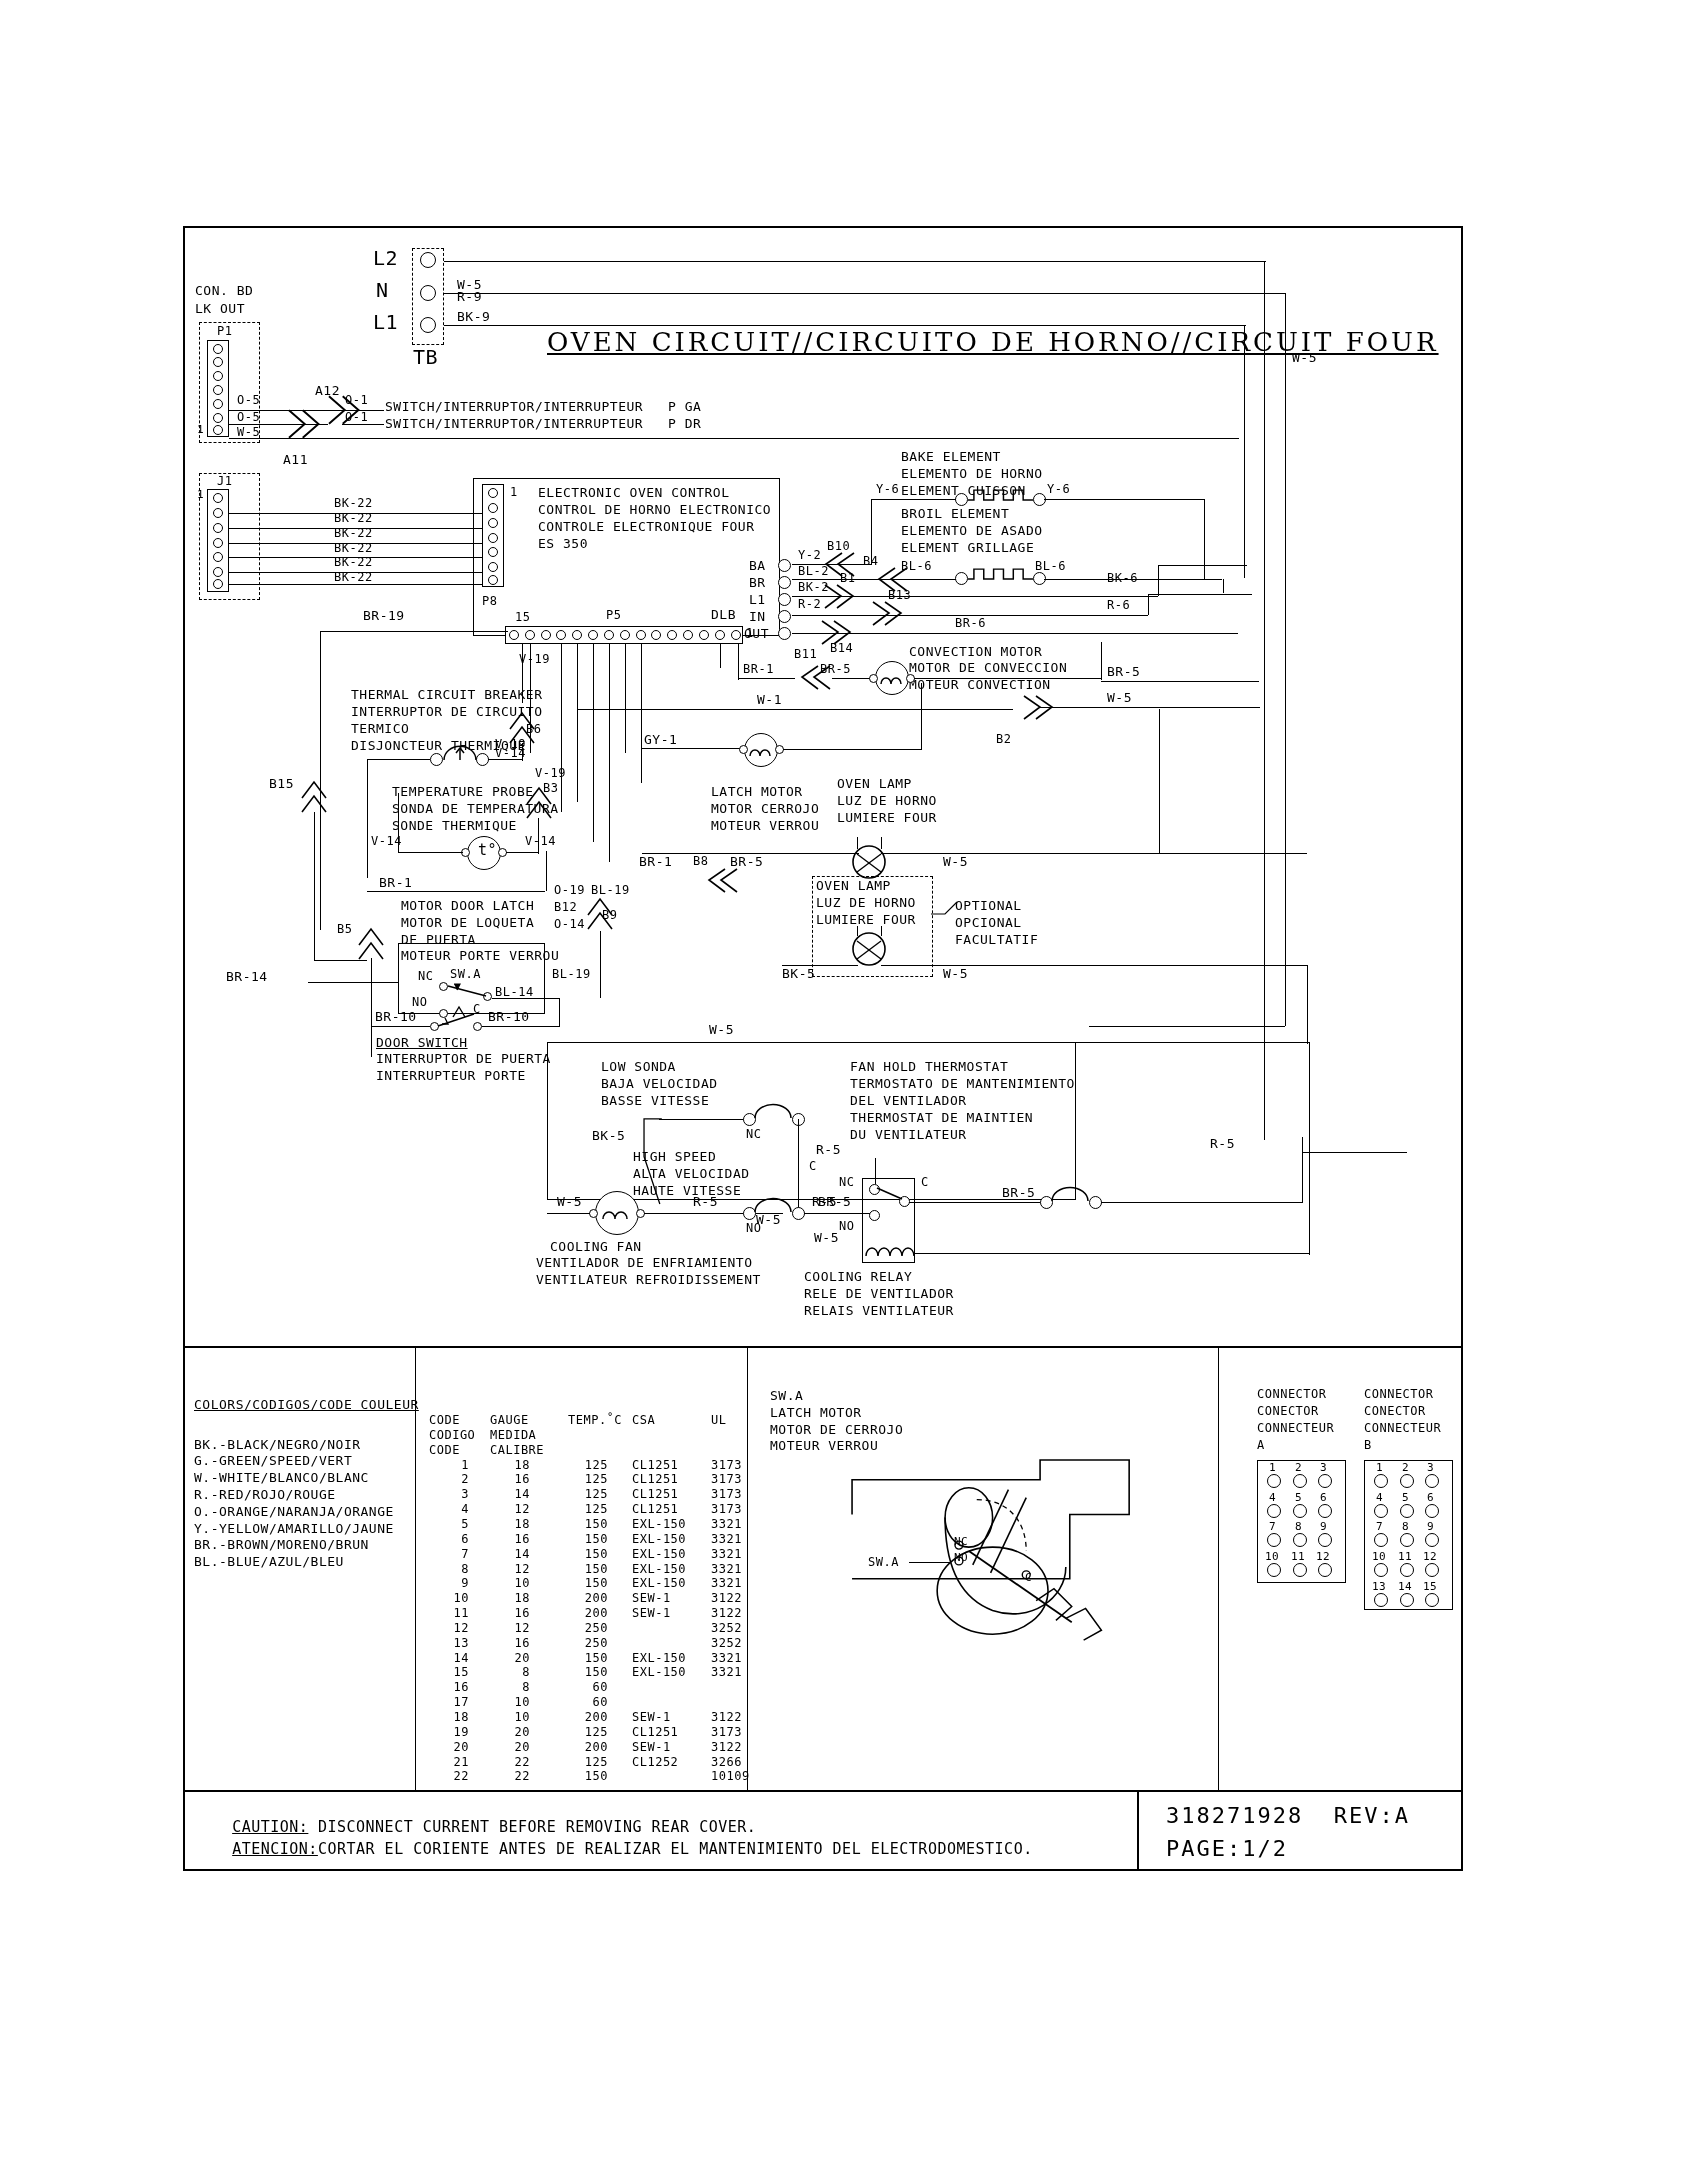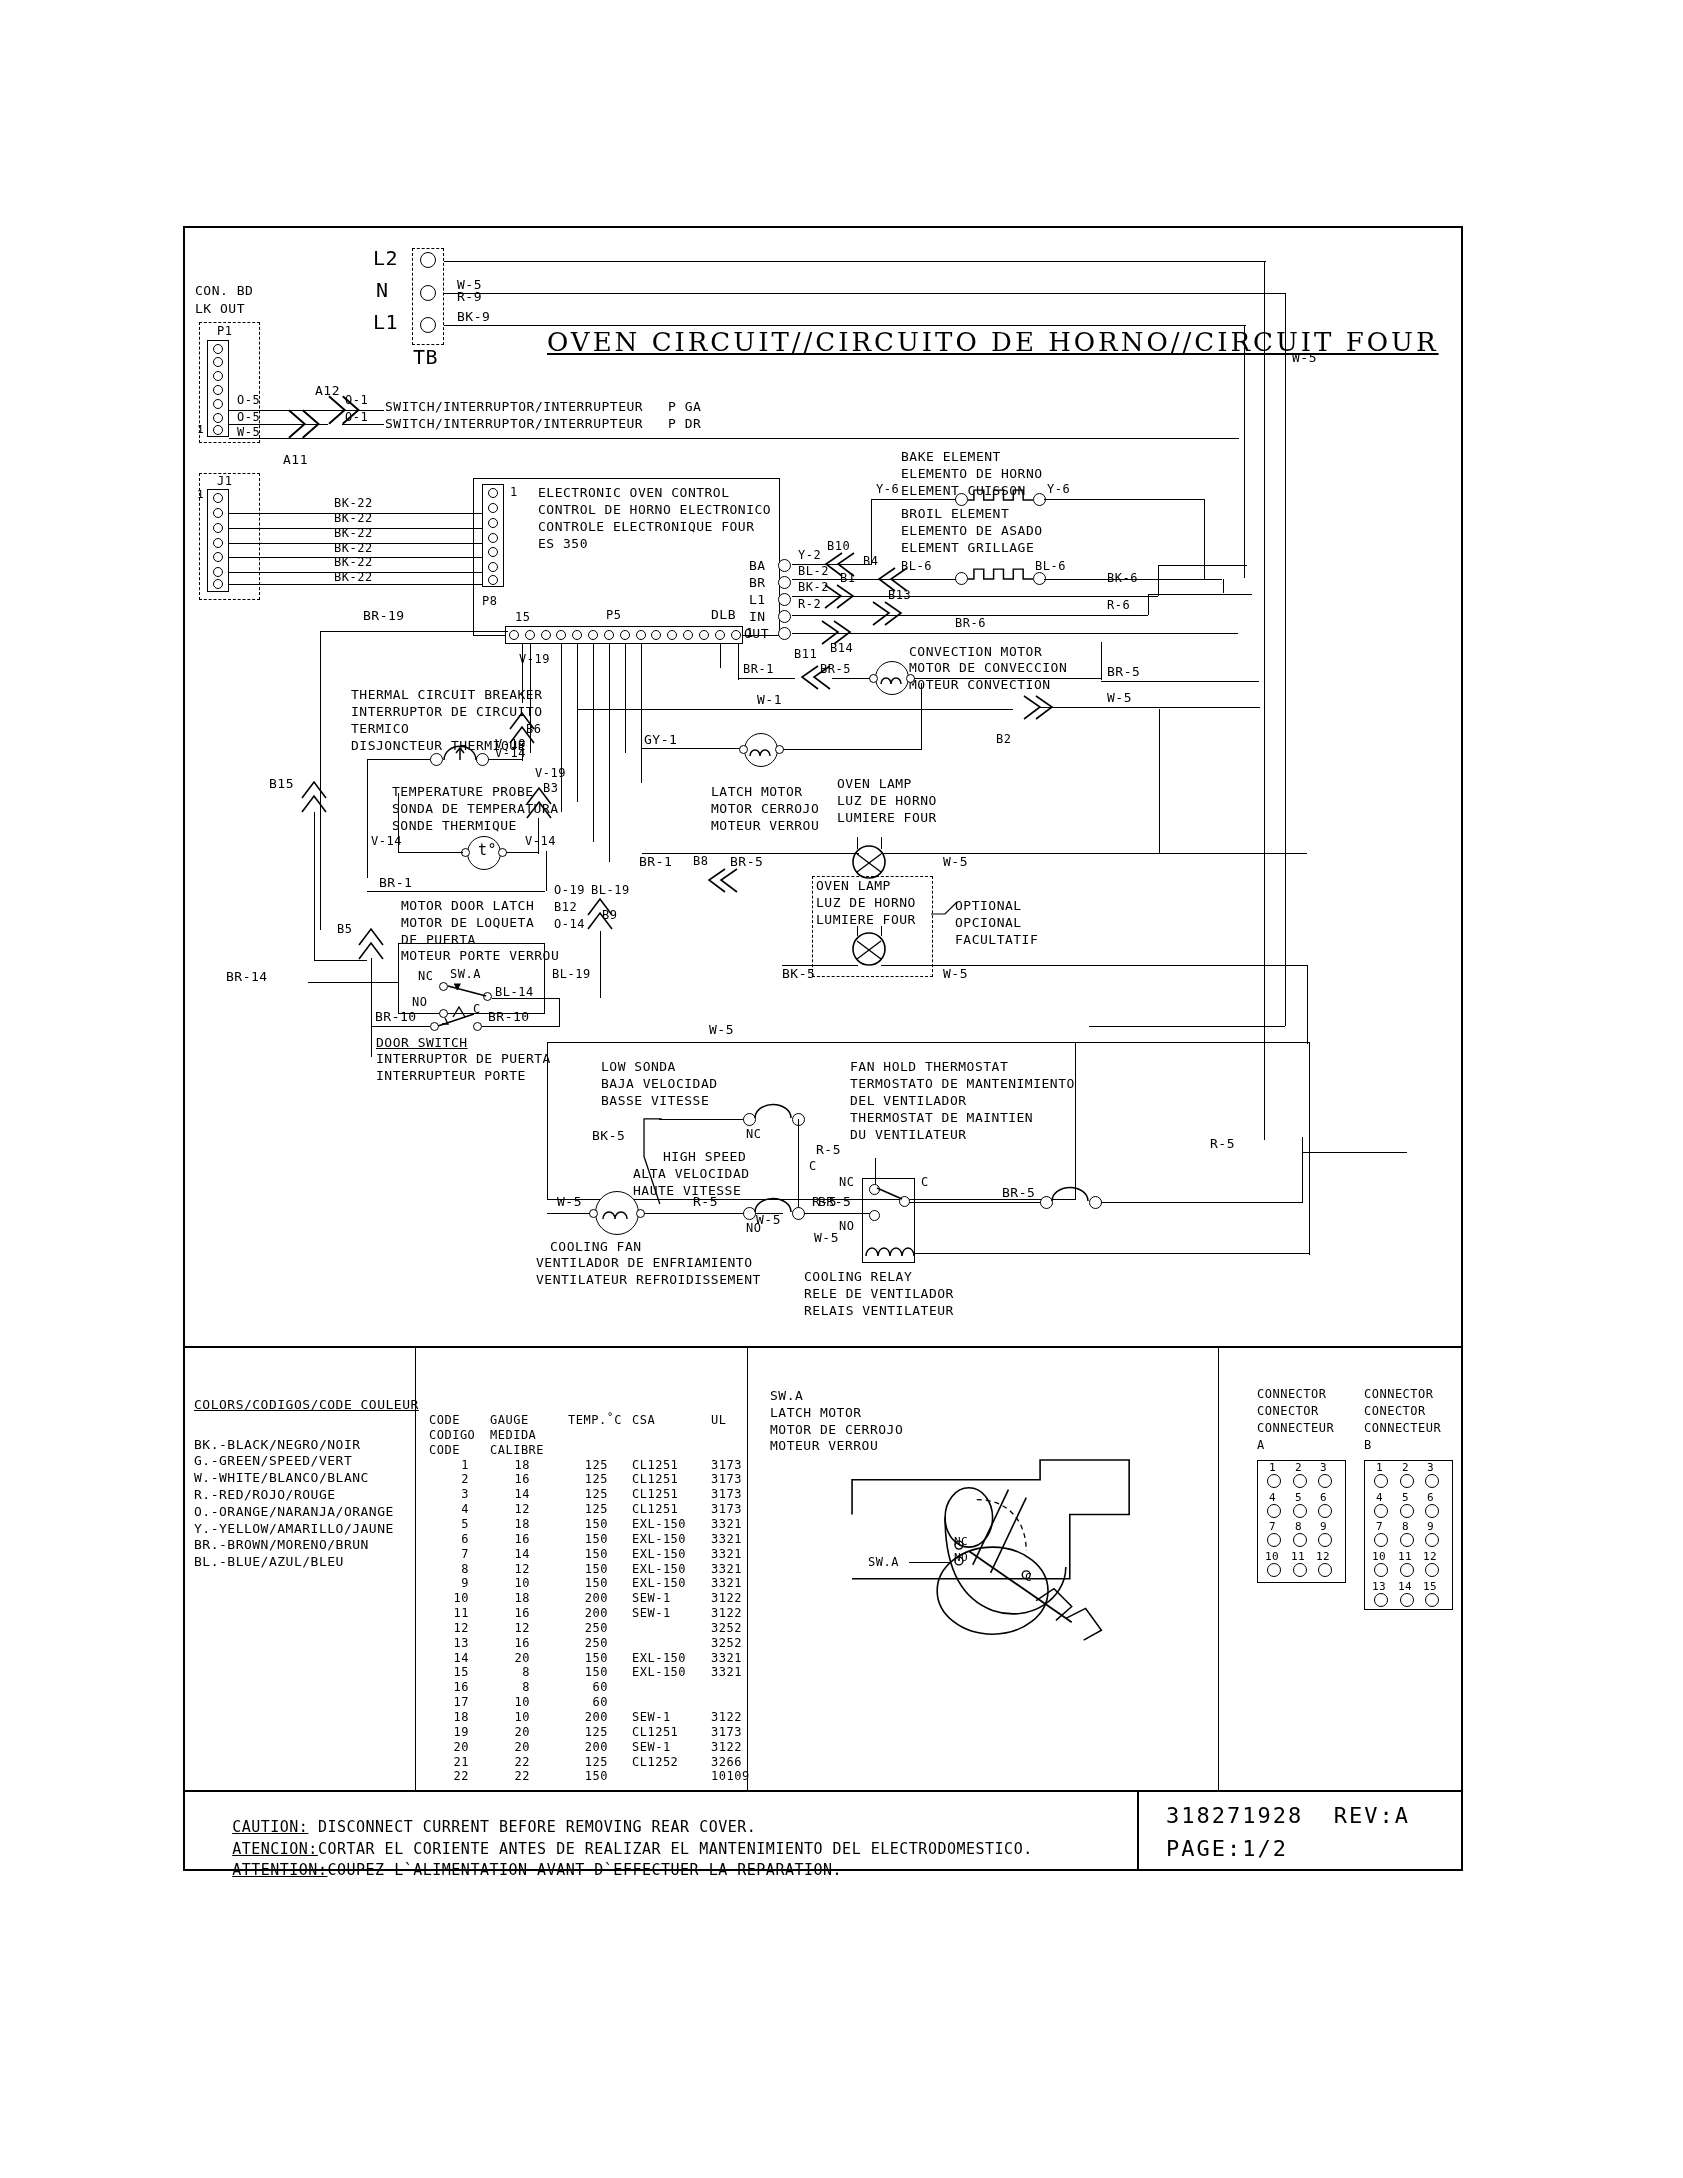--- a/index.html
+++ b/index.html
@@ -486,21 +486,21 @@
     <polyline points="0,18 14,18 26,6" fill="none" stroke="#000" stroke-width="1.2"></polyline>
   </svg>
 
   <div class="t f13" style="left:709px;top:1023px;">W-5</div>
   <div class="box" style="left:547px;top:1042px;width:529px;height:158px;"></div>
   <div class="hl" style="left:547px;top:1042px;width:762px;"></div>
 
   <div class="t f13" style="left:601px;top:1060px;">LOW SONDA</div>
   <div class="t f13" style="left:601px;top:1077px;">BAJA VELOCIDAD</div>
   <div class="t f13" style="left:601px;top:1094px;">BASSE VITESSE</div>
-  <div class="t f13" style="left:663px;top:1150px;">HIGH SPEED</div>
+  <div class="t f13" style="left:633px;top:1150px;">HIGH SPEED</div>
   <div class="t f13" style="left:633px;top:1167px;">ALTA VELOCIDAD</div>
   <div class="t f13" style="left:633px;top:1184px;">HAUTE VITESSE</div>
 
   <div class="t f13" style="left:592px;top:1129px;">BK-5</div>
   <div class="t f13" style="left:557px;top:1195px;">W-5</div>
   <div class="t f13" style="left:693px;top:1195px;">R-5</div>
   <div class="t f13" style="left:756px;top:1213px;">W-5</div>
 
   <div class="circ" style="left:595px;top:1191px;width:44px;height:44px;"></div>
   <svg style="left:603px;top:1204px;width:28px;height:16px;" viewBox="0 0 28 16" width="28" height="16">
@@ -817,20 +817,17 @@
       <div class="circ" style="left: 61px; top: 133px; width: 14px; height: 14px;"></div>
     </div>
 
   <div class="vl2" style="left:1137px;top:1790px;height:81px;"></div>
   <div class="t f15" style="left:194px;top:1827px;">
     <span class="und">ATENCION:</span><span>CORTAR EL CORIENTE ANTES DE REALIZAR EL MANTENIMIENTO DEL ELECTRODOMESTICO.</span>
   </div>
   <div class="t f15" style="left:194px;top:1805px;">
     <span class="und">CAUTION:</span><span> DISCONNECT CURRENT BEFORE REMOVING REAR COVER.</span>
   </div>
-  <div class="t f15" style="left:194px;top:1848px;">
-    <span class="und">ATTENTION:</span><span>COUPEZ L`ALIMENTATION AVANT D`EFFECTUER LA REPARATION.</span>
-  </div>
   <div class="t f22" style="left:1166px;top:1805px;">318271928  REV:A</div>
   <div class="t f22" style="left:1166px;top:1838px;">PAGE:1/2</div>
 
 </div>
 
 
 </body></html>

